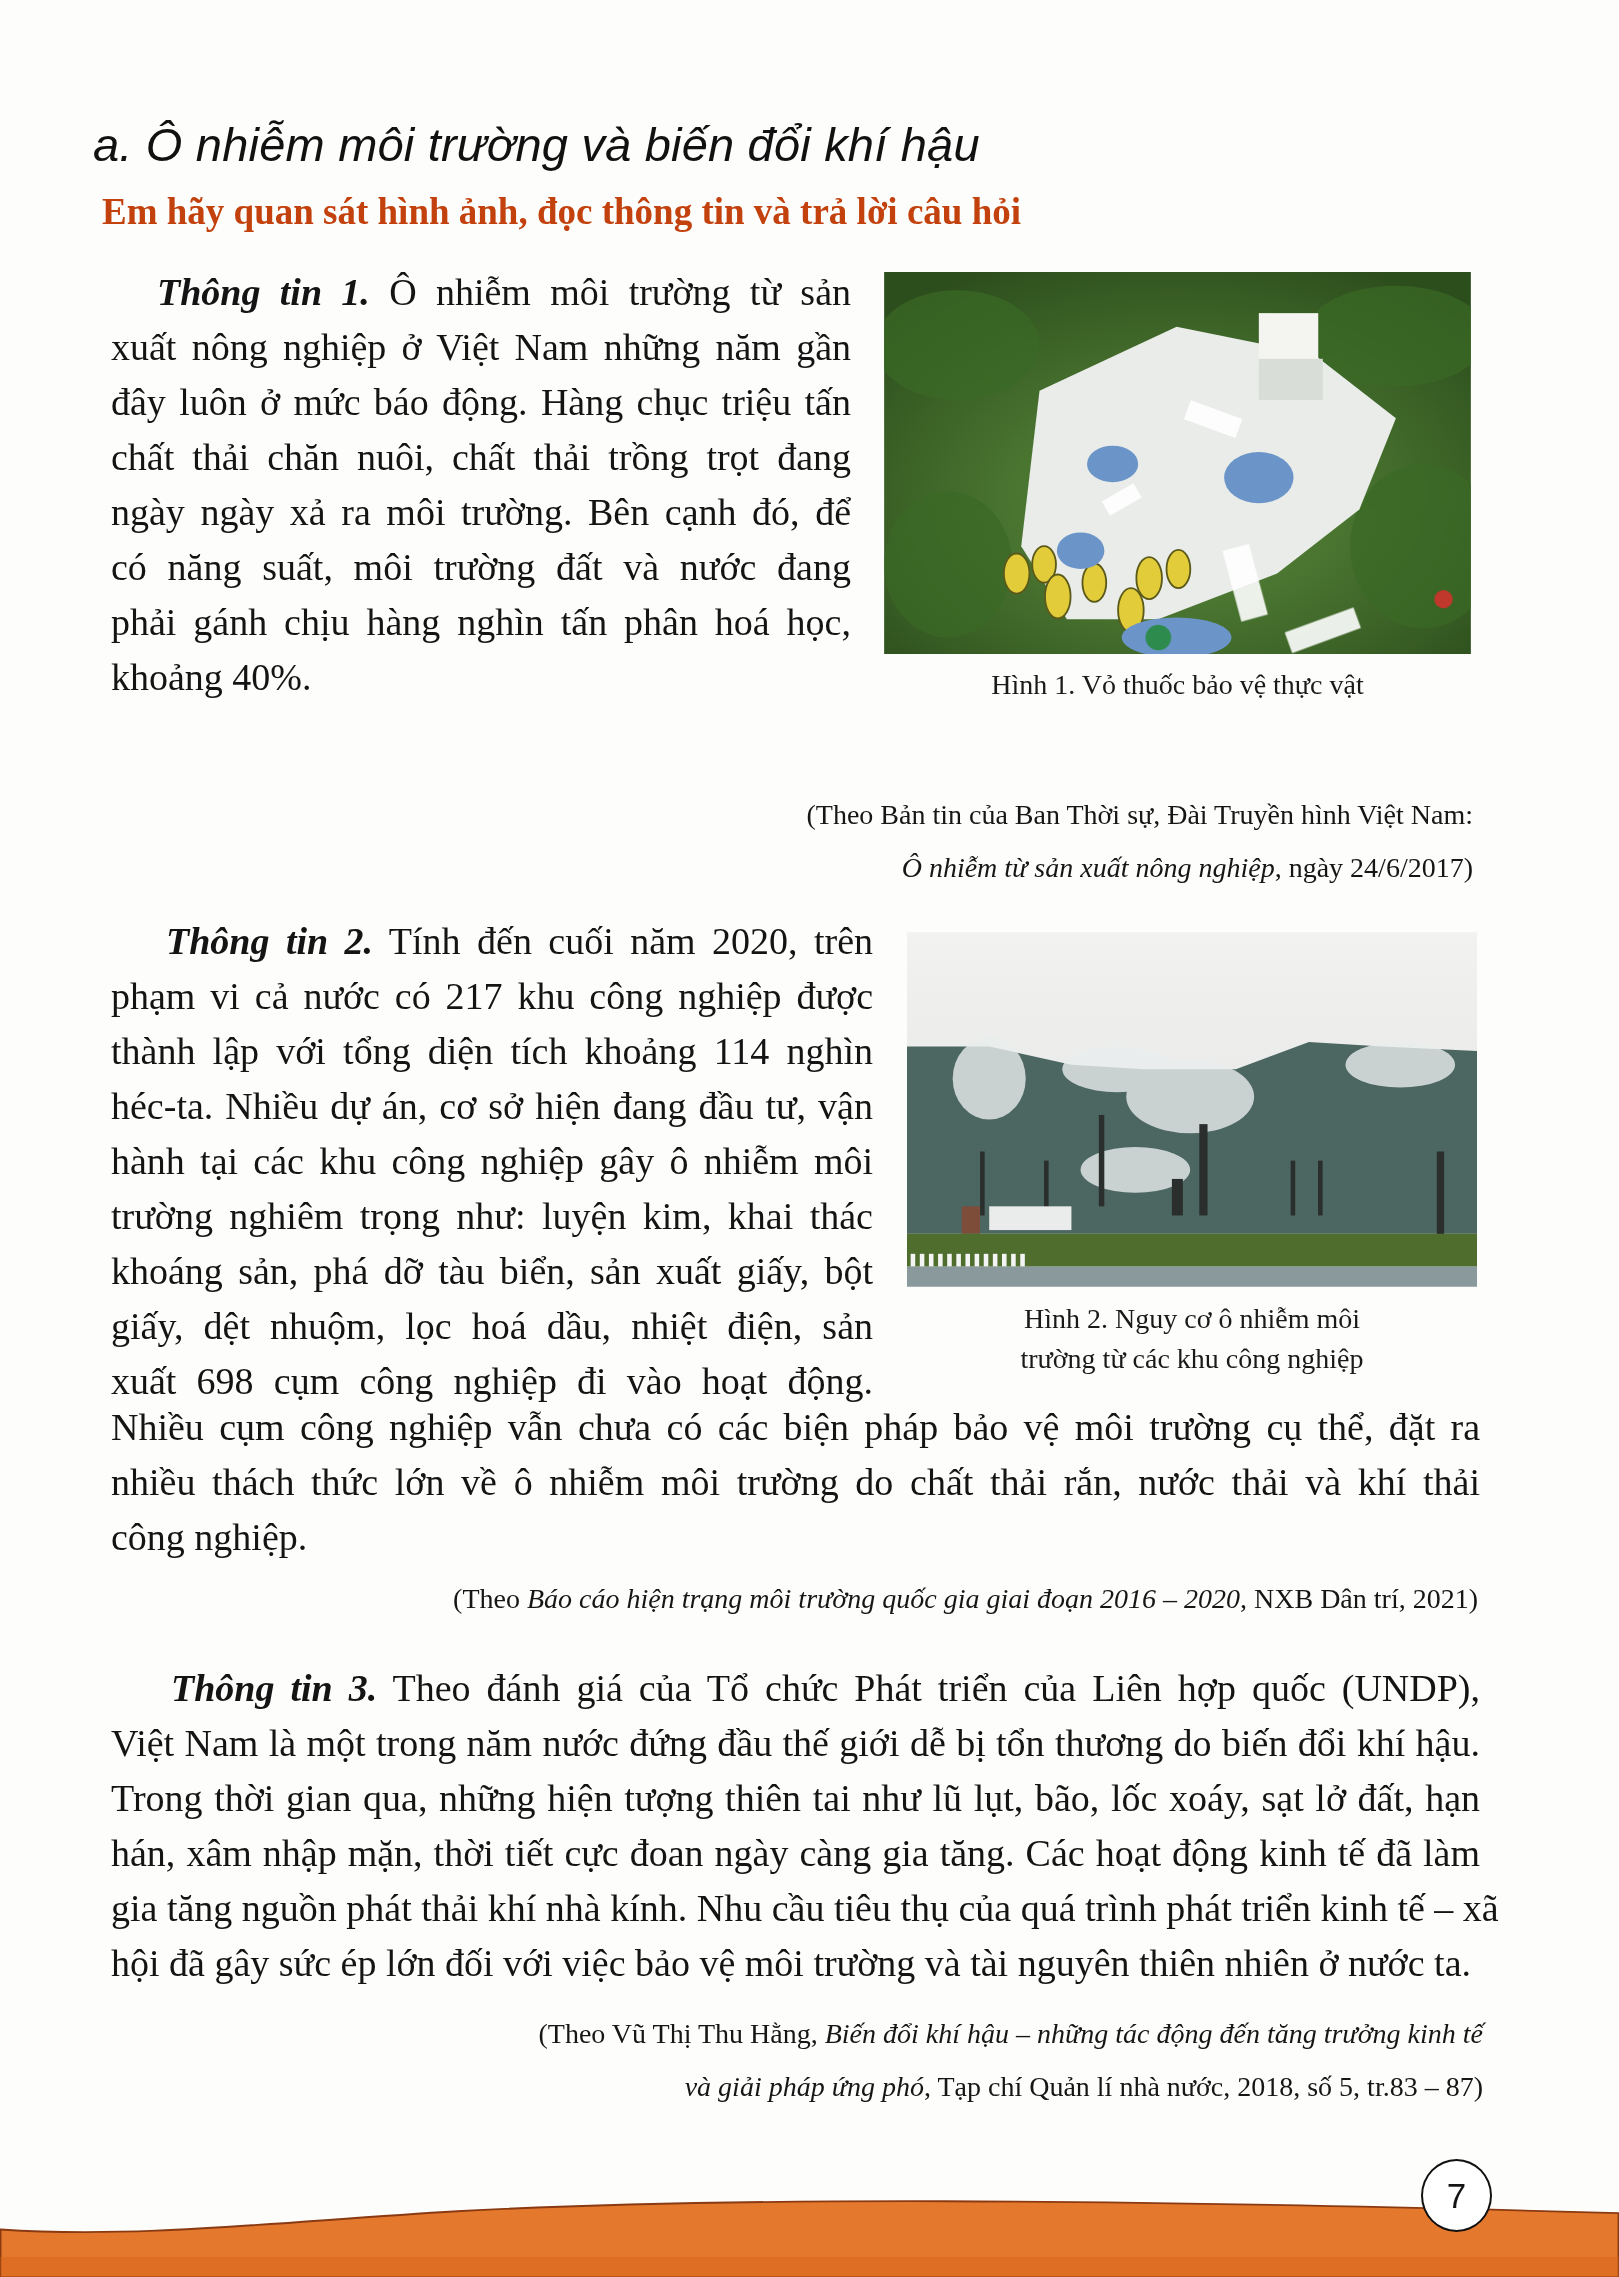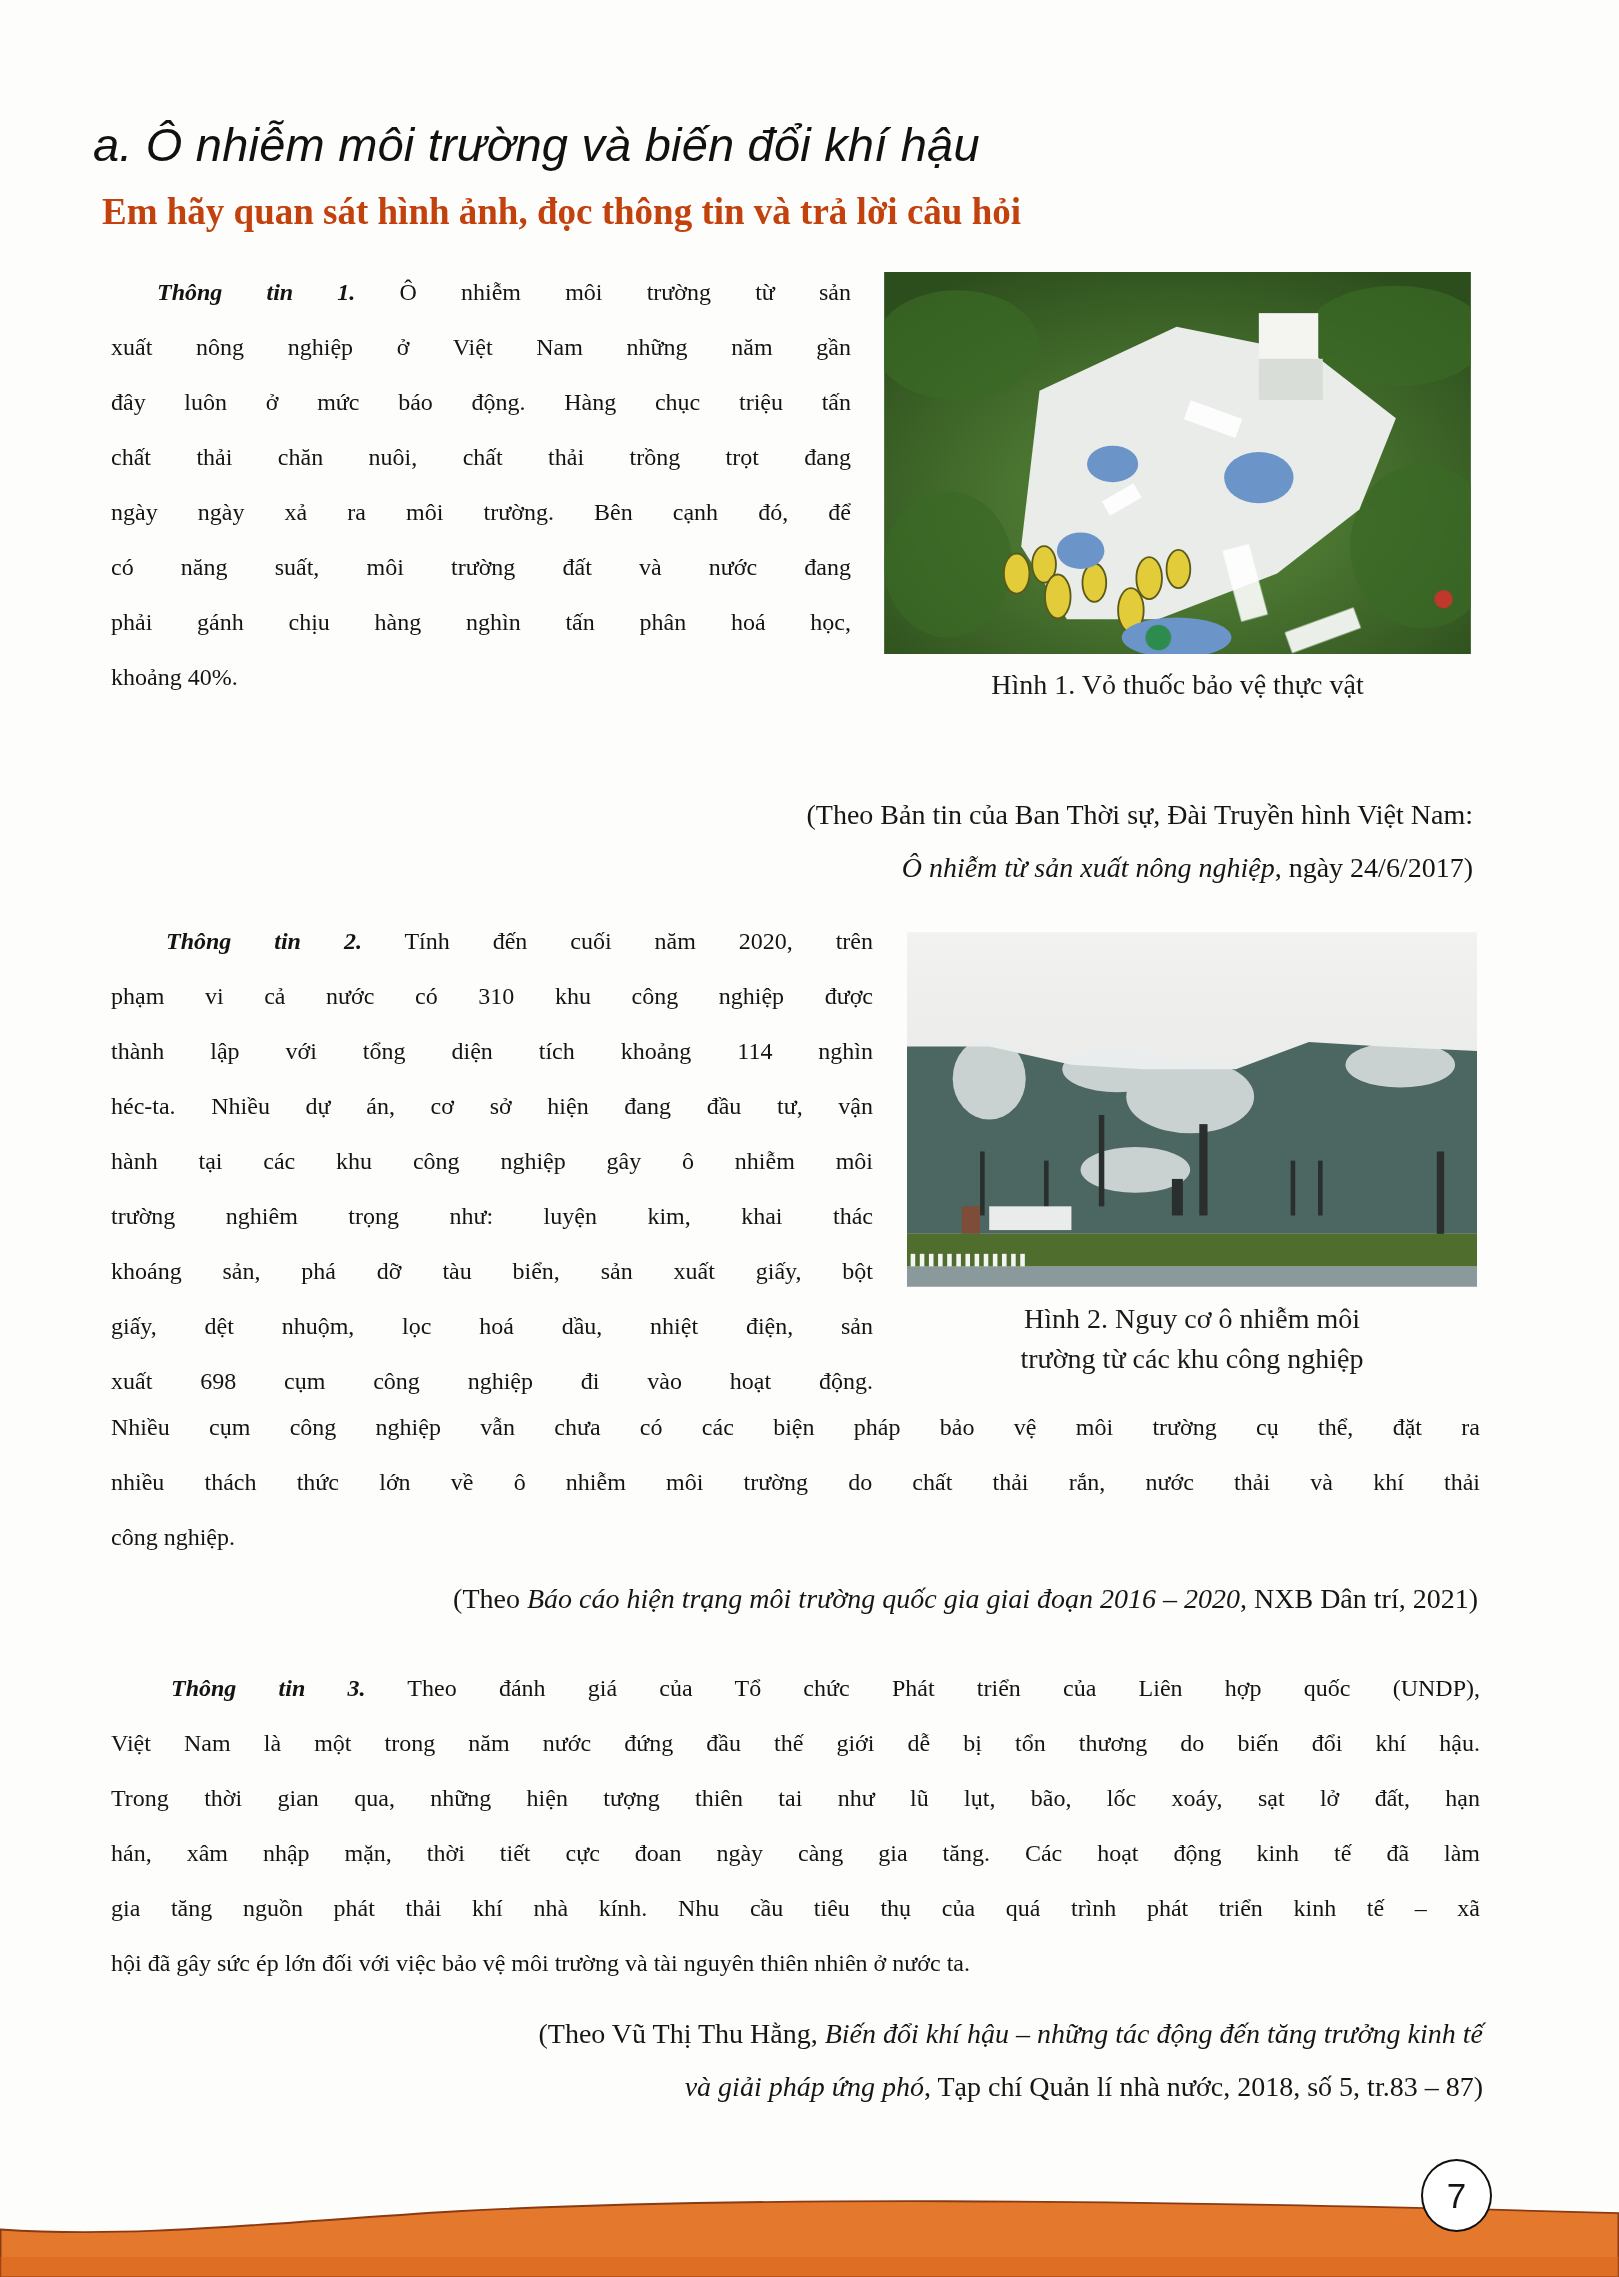--- a/index.html
+++ b/index.html
@@ -15,21 +15,21 @@
     font-family: "Liberation Sans", "DejaVu Sans", sans-serif;
     font-style: italic; font-size: 47px; color: #111;
     letter-spacing: 0.2px;
   }
   .instruction {
     left: 102px; top: 190px;
     font-family: "Liberation Serif", serif; font-weight: bold;
     font-size: 37px; color: #c2410c;
   }
   .para {
-    font-size: 24px; line-height: 55px; text-align: justify;
+    font-size: 38px; line-height: 55px; text-align: justify;
     text-align-last: left;
   }
   .lead { font-weight: bold; font-style: italic; }
   .line { display: block; white-space: nowrap; text-align: justify; text-align-last: justify; }
   .line.last { text-align-last: left; }
   .caption {
     font-size: 28px; line-height: 40px; text-align: center; color: #1a1a1a;
   }
   .source {
     font-size: 28px; line-height: 53px; text-align: right; color: #161616;
@@ -110,21 +110,21 @@
   <div>Hình 1. Vỏ thuốc bảo vệ thực vật</div>
 </div>
 
 <div class="abs source" style="left:640px; top:788px; width:833px;">
   <div>(Theo Bản tin của Ban Thời sự, Đài Truyền hình Việt Nam:</div>
   <div><i>Ô nhiễm từ sản xuất nông nghiệp</i><span>, ngày 24/6/2017)</span></div>
 </div>
 
 <div class="abs para" style="left:111px; top:914px; width:762px;">
   <span class="line" style="padding-left:55px;"><span class="lead">Thông tin 2.</span><span> Tính đến cuối năm 2020, trên</span></span>
-  <span class="line">phạm vi cả nước có 310 khu công nghiệp được</span>
+  <span class="line">phạm vi cả nước có 217 khu công nghiệp được</span>
   <span class="line">thành lập với tổng diện tích khoảng 114 nghìn</span>
   <span class="line">héc-ta. Nhiều dự án, cơ sở hiện đang đầu tư, vận</span>
   <span class="line">hành tại các khu công nghiệp gây ô nhiễm môi</span>
   <span class="line">trường nghiêm trọng như: luyện kim, khai thác</span>
   <span class="line">khoáng sản, phá dỡ tàu biển, sản xuất giấy, bột</span>
   <span class="line">giấy, dệt nhuộm, lọc hoá dầu, nhiệt điện, sản</span>
   <span class="line">xuất 698 cụm công nghiệp đi vào hoạt động.</span>
 </div>
 
 <div class="abs para" style="left:111px; top:1400px; width:1369px;">

